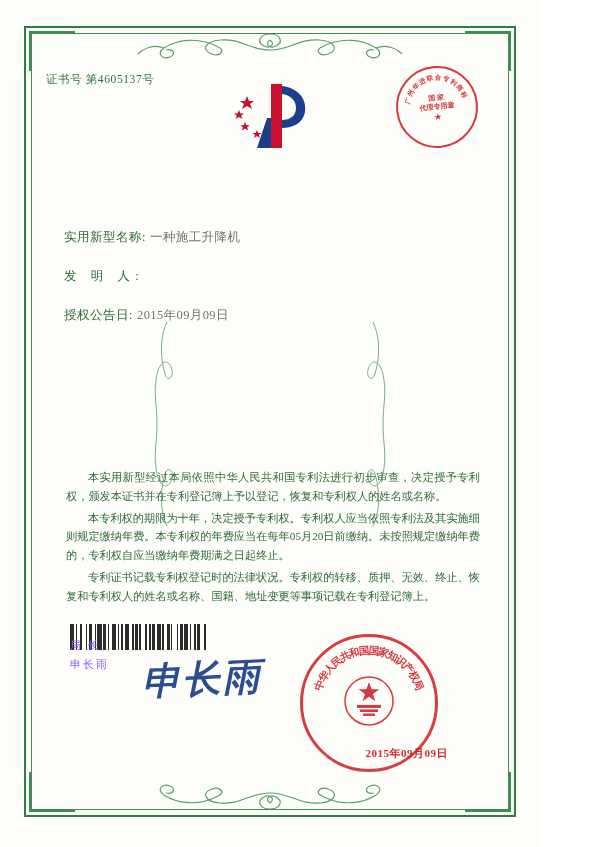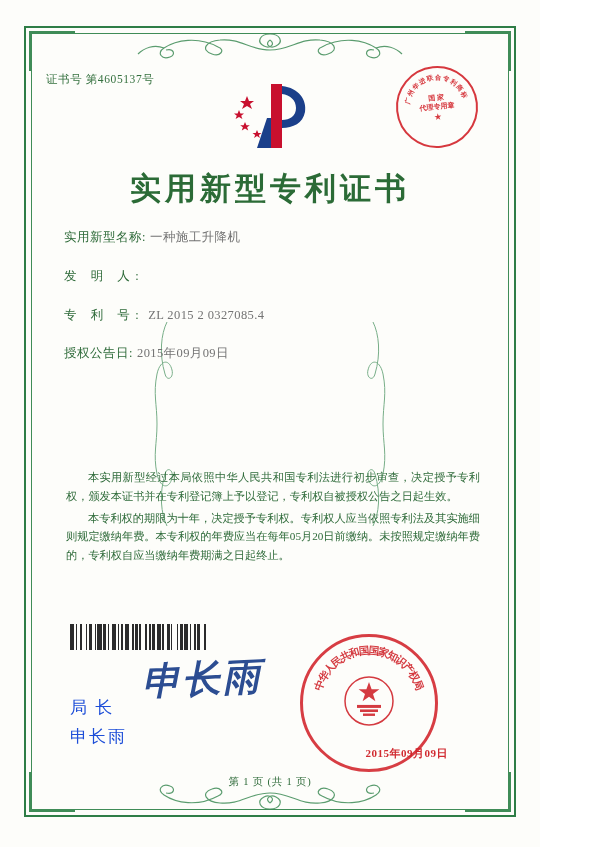--- a/index.html
+++ b/index.html
@@ -187,24 +187,24 @@
   .barcode span {
     display: block;
     background: #2b2b2b;
     height: 100%;
   }
 
   
   .sign-block {
     position: absolute;
     left: 24px;
-    top: 638px;
-    font-size: 17px;
+    top: 580px;
+    font-size: 11px;
     line-height: 1.7;
-    color: #1d4ed8;
+    color: #8b5cf6;
     letter-spacing: 2px;
   }
   .signature-script {
     position: absolute;
     left: 96px;
     top: 598px;
     font-size: 38px;
     font-family: "Liberation Serif", "DejaVu Serif", serif;
     color: #1b3f8a;
     font-style: italic;
@@ -371,43 +371,39 @@
         <path d="M44 70 L30 70 L40 40 L44 40 Z" fill="#1b3f8a"></path>
         <g fill="#c8102e">
           <polygon points="20,18 22,23 27,23 23,26 25,31 20,28 15,31 17,26 13,23 18,23"></polygon>
           <polygon points="12,32 13.4,35.5 17,35.5 14.2,37.7 15.4,41 12,39 8.6,41 9.8,37.7 7,35.5 10.6,35.5"></polygon>
           <polygon points="18,44 19.4,47.2 22.8,47.2 20.1,49.2 21.2,52.4 18,50.4 14.8,52.4 15.9,49.2 13.2,47.2 16.6,47.2"></polygon>
           <polygon points="30,52 31.3,55 34.5,55 31.9,57 32.9,60 30,58.1 27.1,60 28.1,57 25.5,55 28.7,55"></polygon>
         </g>
       </svg>
     </div>
 
-    <div class="title">实用新型专利证书</div>
 
     <div class="fields">
       <div class="field-row">
         <span class="field-label">实用新型名称:</span>
         <span class="field-value">一种施工升降机</span>
       </div>
       <div class="field-row">
         <span class="field-label spaced">发 明 人:</span>
       </div>
       <div class="field-row">
-        <span class="field-label spaced">专 利 号:</span>
-        <span class="field-value">ZL 2015 2 0327085.4</span>
-      </div>
-      <div class="field-row">
         <span class="field-label">授权公告日:</span>
         <span class="field-value">2015年09月09日</span>
       </div>
     </div>
 
     <div class="body-text">
-      <p>本实用新型经过本局依照中华人民共和国专利法进行初步审查，决定授予专利权，颁发本证书并在专利登记簿上予以登记，专利权自被授权公告之日起生效。</p>
+      <p>本实用新型经过本局依照中华人民共和国专利法进行初步审查，决定授予专利权，颁发本证书并在专利登记簿上予以登记，恢复和专利权人的姓名或名称。</p>
       <p>本专利权的期限为十年，决定授予专利权。专利权人应当依照专利法及其实施细则规定缴纳年费。本专利权的年费应当在每年05月20日前缴纳。未按照规定缴纳年费的，专利权自应当缴纳年费期满之日起终止。</p>
+      <p>专利证书记载专利权登记时的法律状况。专利权的转移、质押、无效、终止、恢复和专利权人的姓名或名称、国籍、地址变更等事项记载在专利登记簿上。</p>
     </div>
 
     <div class="barcode" id="barcode">
         <span style="width: 4.35px; background: rgb(43, 43, 43);"></span>
         <span style="width: 1.45px; background: transparent;"></span>
         <span style="width: 1.45px; background: rgb(43, 43, 43);"></span>
         <span style="width: 2.9px; background: transparent;"></span>
         <span style="width: 1.45px; background: rgb(43, 43, 43);"></span>
         <span style="width: 4.35px; background: transparent;"></span>
         <span style="width: 1.45px; background: rgb(43, 43, 43);"></span>
@@ -514,15 +510,14 @@
         <circle cx="26" cy="26" r="24" fill="none" stroke="#cf2027" stroke-width="1.5"></circle>
         <polygon points="26,7 28.6,14.4 36.4,14.4 30,19 32.4,26.4 26,21.8 19.6,26.4 22,19 15.6,14.4 23.4,14.4" fill="#cf2027"></polygon>
         <rect x="14" y="30" width="24" height="3" fill="#cf2027"></rect>
         <rect x="17" y="34.5" width="18" height="2.6" fill="#cf2027"></rect>
         <rect x="20" y="38.6" width="12" height="2.4" fill="#cf2027"></rect>
       </svg>
     </div>
 
     <div class="seal-date">2015年09月09日</div>
 
-    <div class="page-foot">第 1 页 (共 1 页)</div>
   </div>
 </div>
 
 </body></html>

